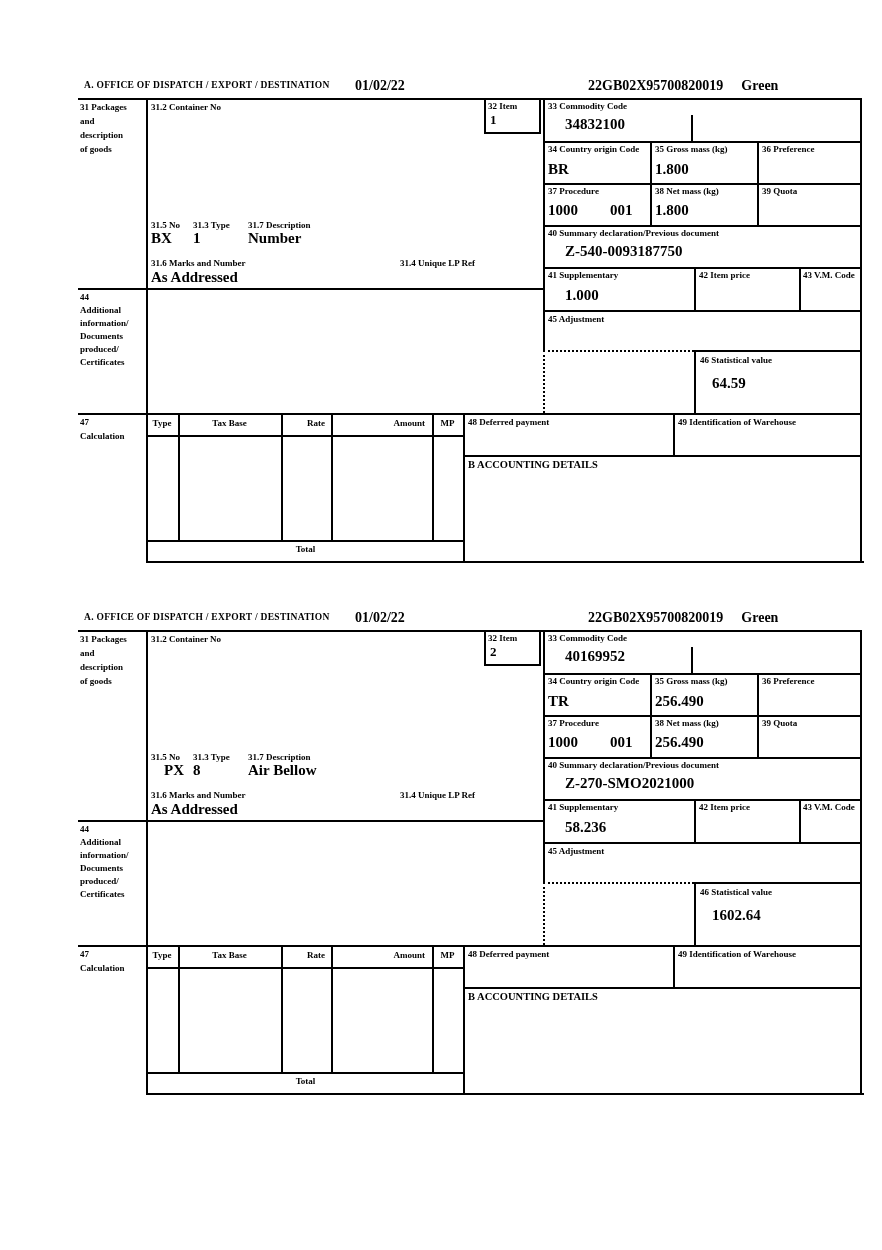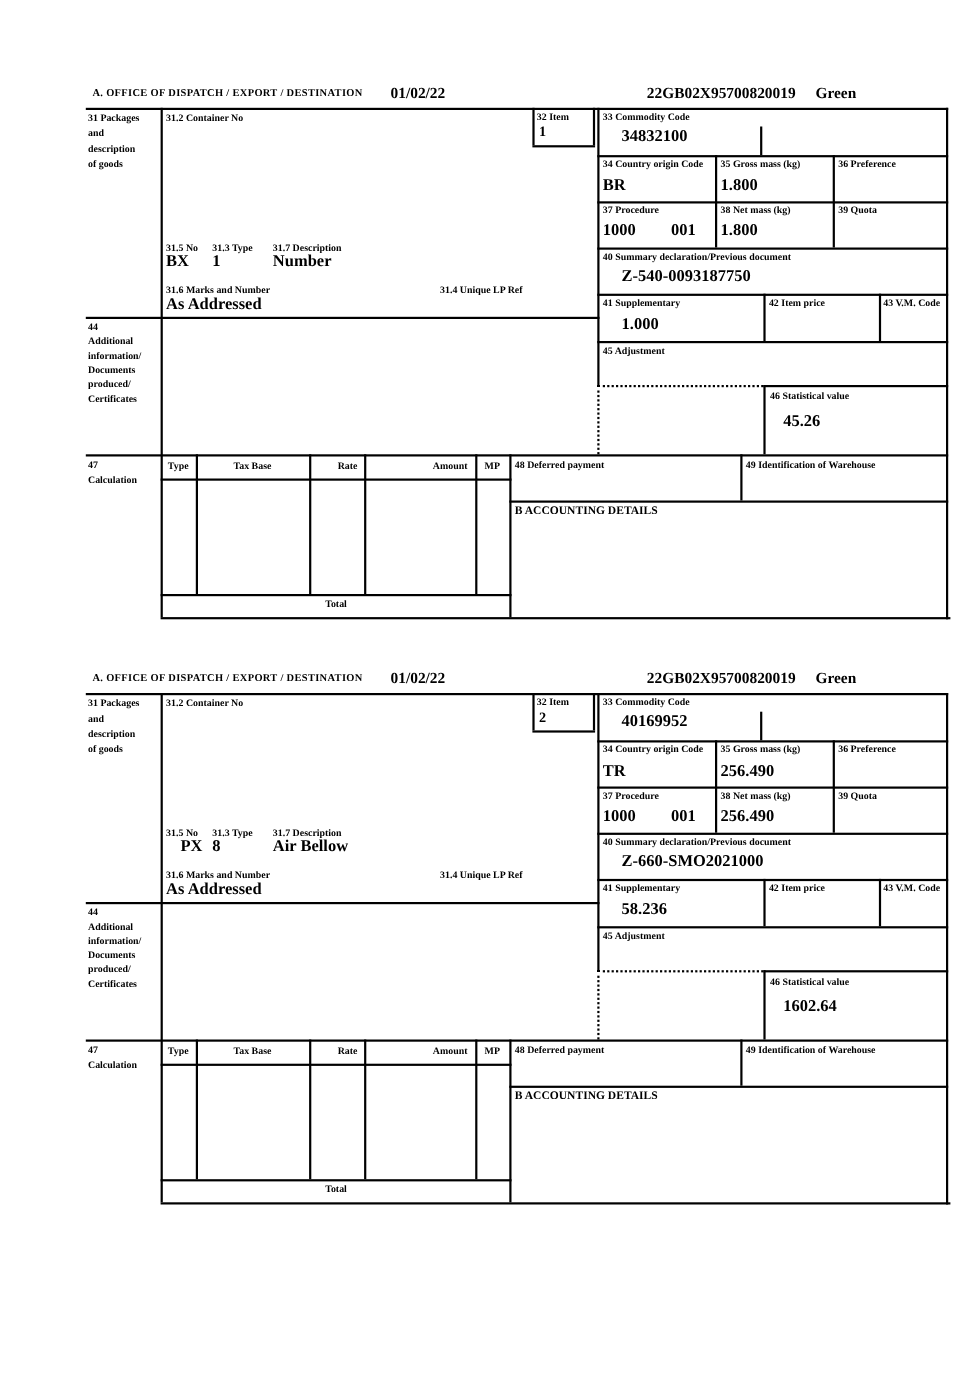--- a/index.html
+++ b/index.html
@@ -107,21 +107,21 @@
     <div class="val" style="left:565px;top:166px">Z-540-0093187750</div>
 
     <div class="lbl" style="left:548px;top:192px">41 Supplementary</div>
     <div class="val" style="left:565px;top:210px">1.000</div>
     <div class="lbl" style="left:699px;top:192px">42 Item price</div>
     <div class="lbl" style="left:803px;top:192px">43 V.M. Code</div>
 
     <div class="lbl" style="left:548px;top:236px">45 Adjustment</div>
 
     <div class="lbl" style="left:700px;top:277px">46 Statistical value</div>
-    <div class="val" style="left:712px;top:298px">45.26</div>
+    <div class="val" style="left:712px;top:298px">64.59</div>
 
     <div class="lbl" style="left:80px;top:214px">44</div>
     <div class="lbl" style="left:80px;top:227px">Additional</div>
     <div class="lbl" style="left:80px;top:240px">information/</div>
     <div class="lbl" style="left:80px;top:253px">Documents</div>
     <div class="lbl" style="left:80px;top:266px">produced/</div>
     <div class="lbl" style="left:80px;top:279px">Certificates</div>
 
     <div class="lbl" style="left:80px;top:339px">47</div>
     <div class="lbl" style="left:80px;top:353px">Calculation</div>
@@ -210,21 +210,21 @@
     <div class="lbl" style="left:762px;top:66px">36 Preference</div>
 
     <div class="lbl" style="left:548px;top:108px">37 Procedure</div>
     <div class="val" style="left:548px;top:125px">1000</div>
     <div class="val" style="left:610px;top:125px">001</div>
     <div class="lbl" style="left:655px;top:108px">38 Net mass (kg)</div>
     <div class="val" style="left:655px;top:125px">256.490</div>
     <div class="lbl" style="left:762px;top:108px">39 Quota</div>
 
     <div class="lbl" style="left:548px;top:150px">40 Summary declaration/Previous document</div>
-    <div class="val" style="left:565px;top:166px">Z-660-SMO2021000</div>
+    <div class="val" style="left:565px;top:166px">Z-270-SMO2021000</div>
 
     <div class="lbl" style="left:548px;top:192px">41 Supplementary</div>
     <div class="val" style="left:565px;top:210px">58.236</div>
     <div class="lbl" style="left:699px;top:192px">42 Item price</div>
     <div class="lbl" style="left:803px;top:192px">43 V.M. Code</div>
 
     <div class="lbl" style="left:548px;top:236px">45 Adjustment</div>
 
     <div class="lbl" style="left:700px;top:277px">46 Statistical value</div>
     <div class="val" style="left:712px;top:298px">1602.64</div>

